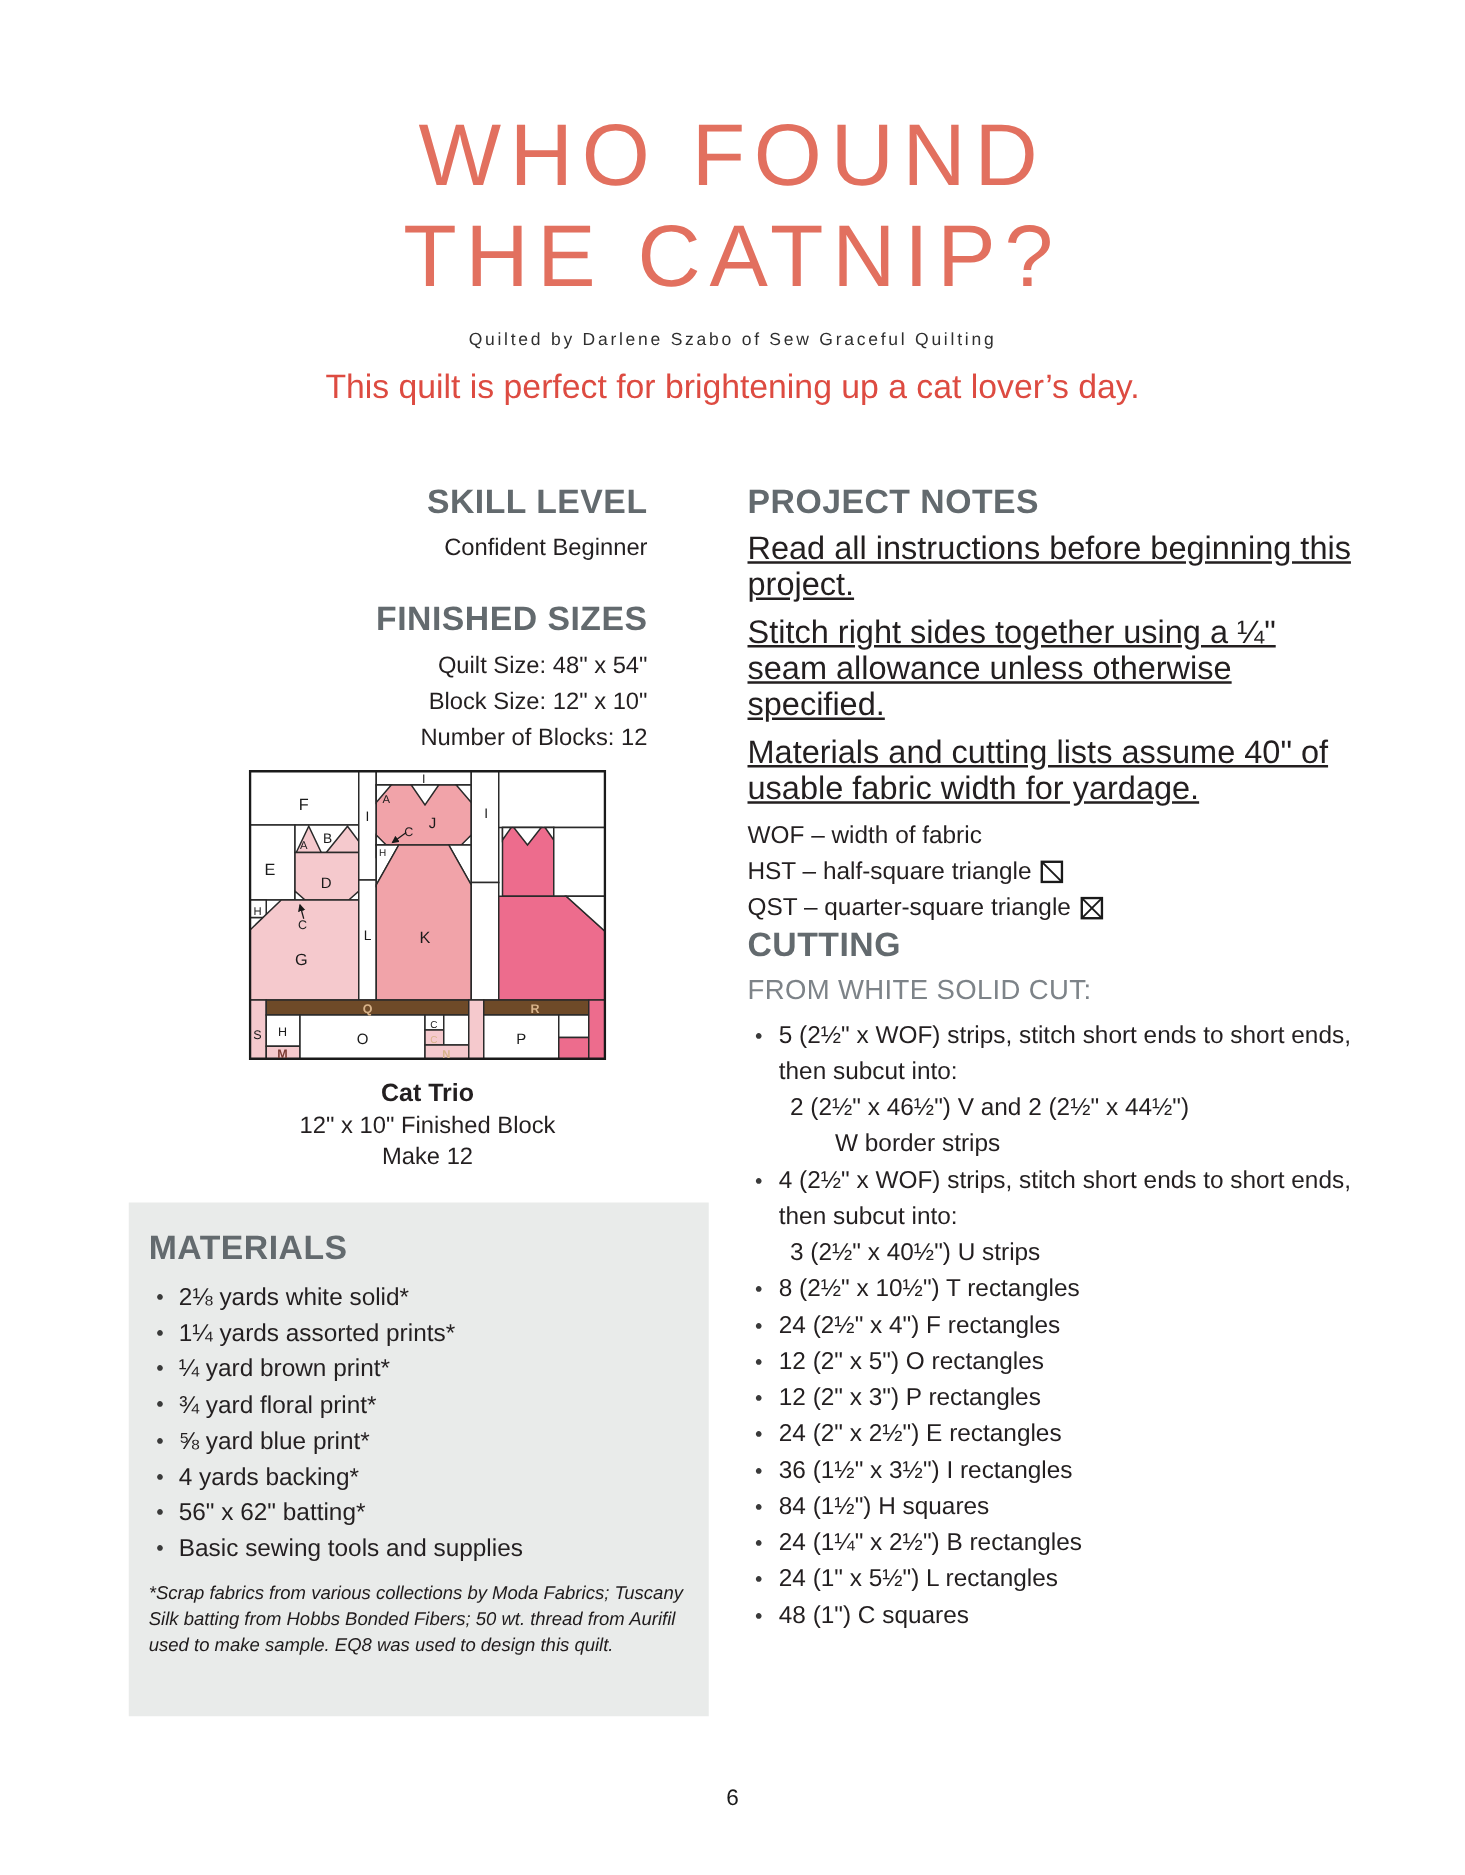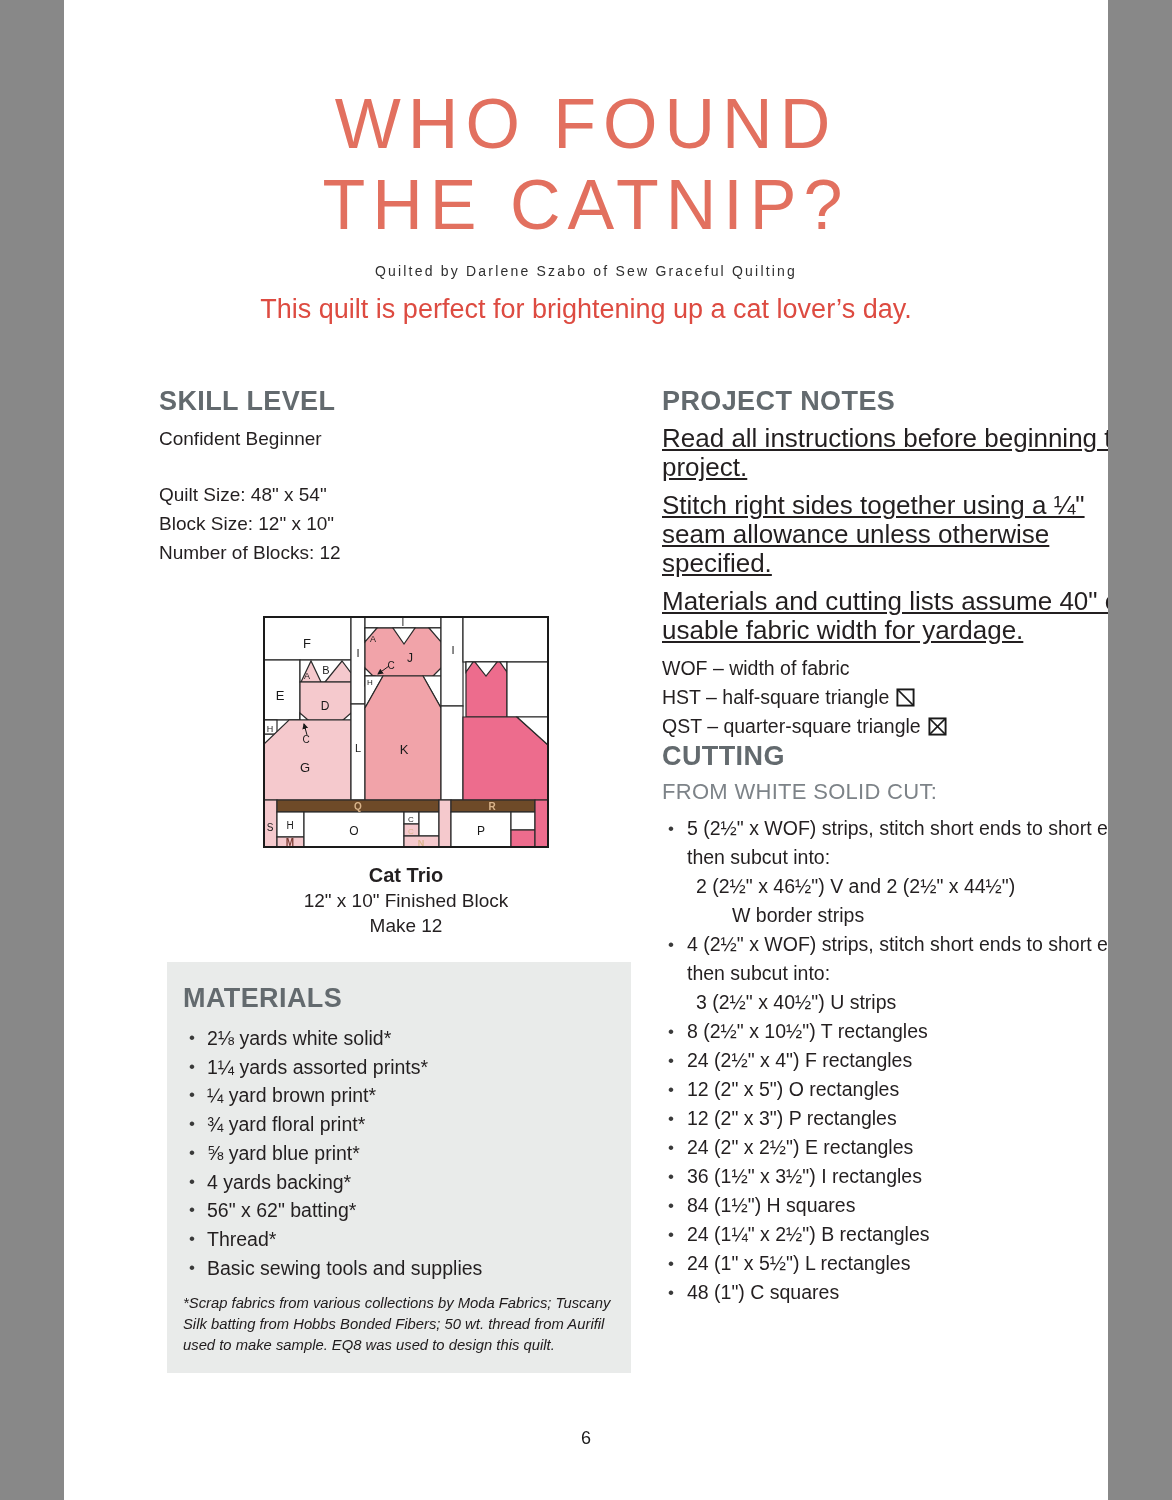--- a/index.html
+++ b/index.html
@@ -12,36 +12,36 @@
     --light-pink:#f5c9cd;
     --medium-pink:#f1a3a9;
     --dark-pink:#ed6c8d;
     --brown:#6e4a28;
     --label-tan:#d9b48b;
     --line:#2a2a2a;
   }
   *{box-sizing:border-box;margin:0;padding:0;}
   body{background:#888;}
   .page{
-    position:relative;width:1044px;height:1500px;margin:0 auto;
+    position:relative;width:1172px;height:1500px;margin:0 auto;
     background:#ffffff;color:var(--text);
     font-family:"Liberation Sans","DejaVu Sans",sans-serif;overflow:hidden;
   }
   
   .header{position:absolute;top:84px;left:0;width:100%;text-align:center;}
   .title{
     font-size:70px;line-height:81px;font-weight:300;letter-spacing:7px;
     color:var(--accent);
   }
   .byline{margin-top:17px;font-size:14px;letter-spacing:2.2px;color:#2f2f2f;}
   .tagline{margin-top:15px;font-size:27px;color:var(--tagline);}
   
   h2.sec{font-size:27px;font-weight:700;color:var(--heading);letter-spacing:0.4px;margin:0 0 7px;}
   
-  .col-left{position:absolute;left:95px;top:386px;width:400px;}
+  .col-left{position:absolute;left:118px;top:386px;width:400px;text-align:right;}
   .skill-value{font-size:19px;line-height:29px;}
   .finished{margin-top:27px;}
   .finished .body-line{font-size:19px;line-height:29px;}
   
   .diagram{position:absolute;left:199px;top:616px;width:286px;}
   .diagram svg{display:block;width:286px;height:232px;}
   .diagram figcaption{margin-top:15px;text-align:center;font-size:19px;line-height:25px;}
   .cap-title{font-weight:700;font-size:20px;}
   .wh{fill:#ffffff;} .lp{fill:var(--light-pink);} .mp{fill:var(--medium-pink);}
   .dp{fill:var(--dark-pink);} .br{fill:var(--brown);}
@@ -80,20 +80,21 @@
     <div class="byline">Quilted by Darlene Szabo of Sew Graceful Quilting</div>
     <div class="tagline">This quilt is perfect for brightening up a cat lover’s day.</div>
   </header>
 
   <section class="col-left">
     <div class="skill">
       <h2 class="sec">SKILL LEVEL</h2>
       <p class="skill-value">Confident Beginner</p>
     </div>
     <div class="finished">
+      <h2 class="sec">FINISHED SIZES</h2>
       <div>
           <div class="body-line">Quilt Size: 48" x 54"</div>
           <div class="body-line">Block Size: 12" x 10"</div>
           <div class="body-line">Number of Blocks: 12</div>
         </div>
     </div>
   </section>
 
   <figure class="diagram">
     <svg id="block-svg" viewBox="0 0 286 232" xmlns="http://www.w3.org/2000/svg">
@@ -205,21 +206,20 @@
   <section class="materials-box">
     <h2 class="sec">MATERIALS</h2>
     <ul class="mat-list">
         <li>2⅛ yards white solid*</li>
         <li>1¼ yards assorted prints*</li>
         <li>¼ yard brown print*</li>
         <li>¾ yard floral print*</li>
         <li>⅝ yard blue print*</li>
         <li>4 yards backing*</li>
         <li>56" x 62" batting*</li>
-        <li>Thread*</li>
         <li>Basic sewing tools and supplies</li>
       </ul>
     <p class="footnote">*Scrap fabrics from various collections by Moda Fabrics; Tuscany Silk batting from Hobbs Bonded Fibers; 50 wt. thread from Aurifil used to make sample. EQ8 was used to design this quilt.</p>
   </section>
 
   <section class="col-right">
     <h2 class="sec">PROJECT NOTES</h2>
     <div class="notes">
         <p>Read all instructions before beginning this project.</p>
         <p>Stitch right sides together using a ¼" seam allowance unless otherwise specified.</p>

